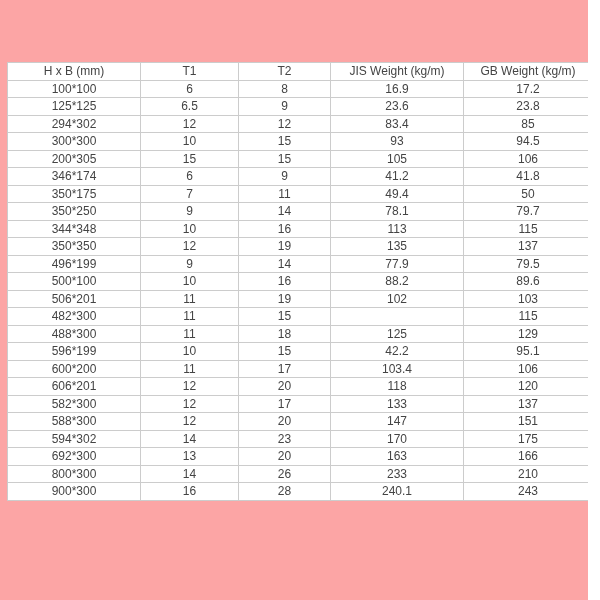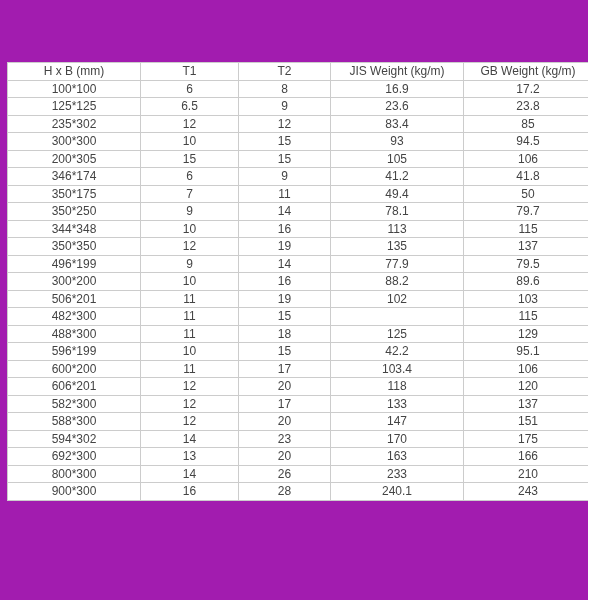--- a/index.html
+++ b/index.html
@@ -5,21 +5,21 @@
   html, body {
     margin: 0;
     padding: 0;
     background: #ffffff;
     font-family: "Liberation Sans", sans-serif;
   }
   .page {
     position: relative;
     width: 588px;
     height: 600px;
-    background: #a21caf;
+    background: #fca5a5;
     overflow: hidden;
   }
   table.spec-table {
     position: absolute;
     left: 7px;
     top: 62px;
     width: 585px;
     border-collapse: collapse;
     table-layout: fixed;
     background: #ffffff;
@@ -69,21 +69,21 @@
           <td>17.2</td>
         </tr>
         <tr>
           <td>125*125</td>
           <td>6.5</td>
           <td>9</td>
           <td>23.6</td>
           <td>23.8</td>
         </tr>
         <tr>
-          <td>235*302</td>
+          <td>294*302</td>
           <td>12</td>
           <td>12</td>
           <td>83.4</td>
           <td>85</td>
         </tr>
         <tr>
           <td>300*300</td>
           <td>10</td>
           <td>15</td>
           <td>93</td>
@@ -132,21 +132,21 @@
           <td>137</td>
         </tr>
         <tr>
           <td>496*199</td>
           <td>9</td>
           <td>14</td>
           <td>77.9</td>
           <td>79.5</td>
         </tr>
         <tr>
-          <td>300*200</td>
+          <td>500*100</td>
           <td>10</td>
           <td>16</td>
           <td>88.2</td>
           <td>89.6</td>
         </tr>
         <tr>
           <td>506*201</td>
           <td>11</td>
           <td>19</td>
           <td>102</td>

